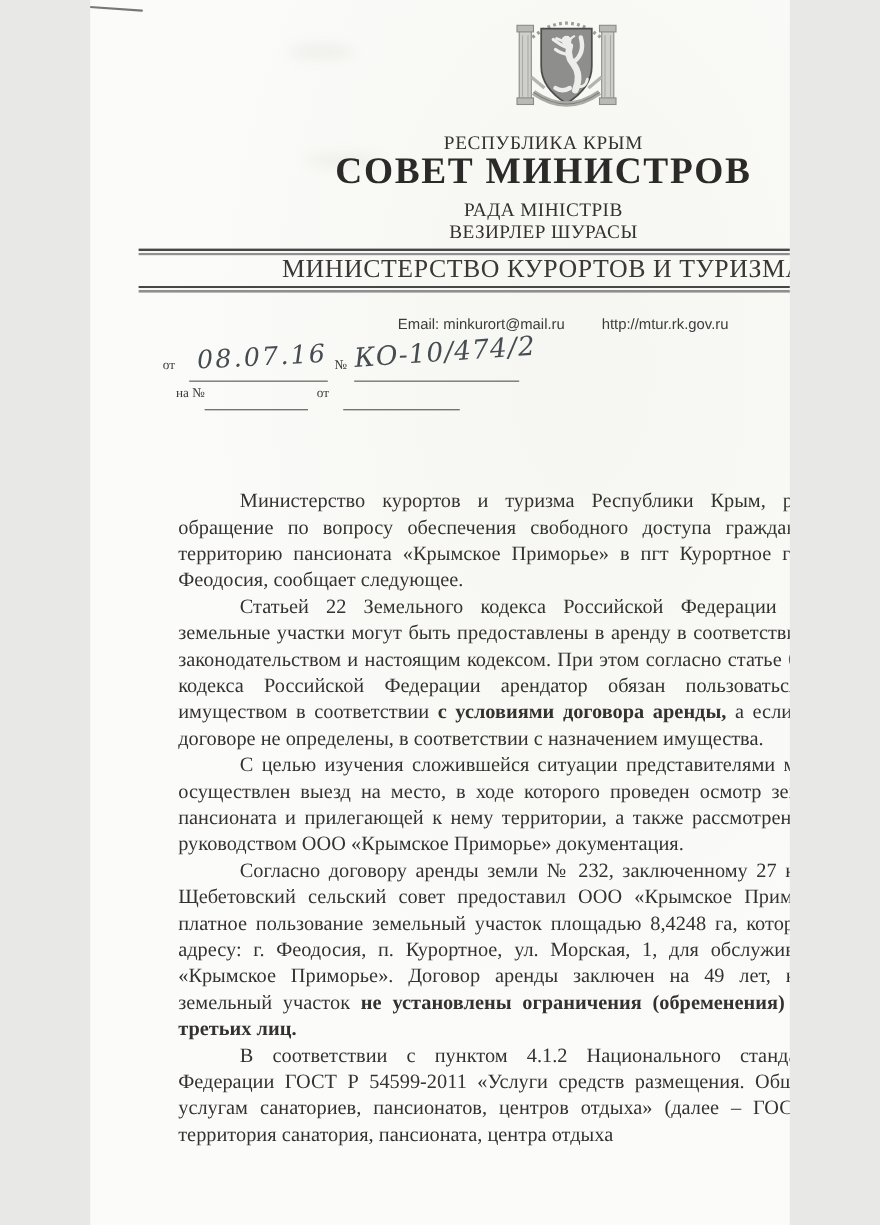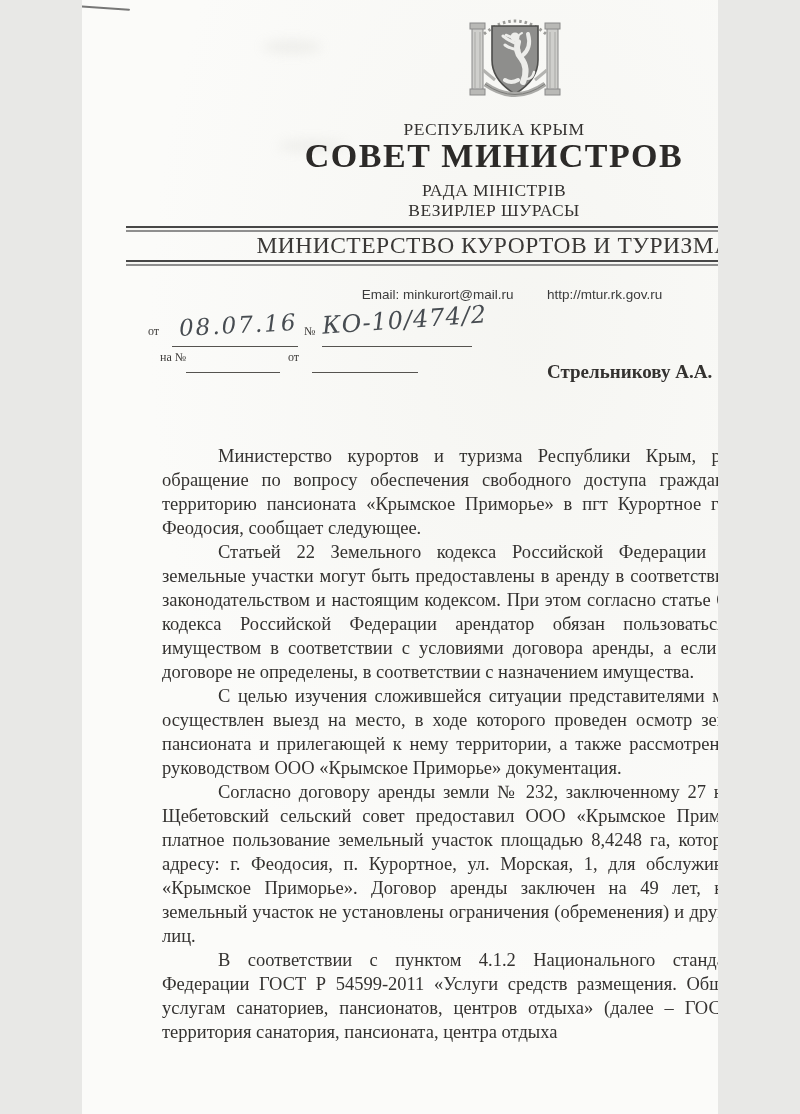--- a/index.html
+++ b/index.html
@@ -44,21 +44,21 @@
   .hw-num  { left:240px; top:306px; font-size:24px; transform:rotate(-4deg); letter-spacing:1px; }
 
   
   .recipient { position:absolute; left:465px; top:361px; font-size:18px; line-height:21.5px; }
   .recipient .name { font-weight:bold; font-size:19px; }
 
   
   .body-text { position:absolute; left:80px; top:444px; width:697px;
     font-size:18.5px; line-height:24px; text-align:justify; }
   .body-text p { margin:0; text-indent:56px; }
-  .body-text b { font-weight:normal; }
+  .body-text b { font-weight:bold; }
 </style>
 </head>
 <body>
 
 <div class="page">
 
   <div class="scratch"></div>
   <div class="smudge sm1"></div>
   <div class="smudge sm2"></div>
 
@@ -123,21 +123,20 @@
   <span class="ref-label" style="left:222px; top:324px;">№</span>
   <div class="ref-line" style="left:240px; top:326px; width:150px; height:20px;"></div>
   <span class="hw hw-num">КО-10/474/2</span>
 
   <span class="ref-label" style="left:78px; top:350px;">на №</span>
   <div class="ref-line" style="left:104px; top:352px; width:94px; height:20px;"></div>
   <span class="ref-label" style="left:206px; top:350px;">от</span>
   <div class="ref-line" style="left:230px; top:352px; width:106px; height:20px;"></div>
 
   <div class="recipient">
-    <div class="name">Стрельникову А.А.</div>
   </div>
 
   <div class="body-text">
       <p><span>Министерство курортов и туризма Республики Крым, рассмотрев Ваше обращение по вопросу обеспечения свободного доступа граждан к морю через территорию пансионата «Крымское Приморье» в пгт Курортное городского округа Феодосия, сообщает следующее.</span></p>
       <p><span>Статьей 22 Земельного кодекса Российской Федерации определено, что земельные участки могут быть предоставлены в аренду в соответствии с гражданским законодательством и настоящим кодексом. При этом согласно статье 615 Гражданского кодекса Российской Федерации арендатор обязан пользоваться арендованным имуществом в соответствии </span><b>с условиями договора аренды,</b><span> а если такие условия в договоре не определены, в соответствии с назначением имущества.</span></p>
       <p><span>С целью изучения сложившейся ситуации представителями министерства был осуществлен выезд на место, в ходе которого проведен осмотр земельного участка пансионата и прилегающей к нему территории, а также рассмотрена представленная руководством ООО «Крымское Приморье» документация.</span></p>
       <p><span>Согласно договору аренды земли № 232, заключенному 27 ноября 2007 года, Щебетовский сельский совет предоставил ООО «Крымское Приморье» в срочное платное пользование земельный участок площадью 8,4248 га, который находится по адресу: г. Феодосия, п. Курортное, ул. Морская, 1, для обслуживания пансионата «Крымское Приморье». Договор аренды заключен на 49 лет, на арендованный земельный участок </span><b>не установлены ограничения (обременения) и другие права третьих лиц.</b></p>
       <p><span>В соответствии с пунктом 4.1.2 Национального стандарта Российской Федерации ГОСТ Р 54599-2011 «Услуги средств размещения. Общие требования к услугам санаториев, пансионатов, центров отдыха» (далее – ГОСТ Р 54599-2011) территория санатория, пансионата, центра отдыха</span></p>
     </div>
 

